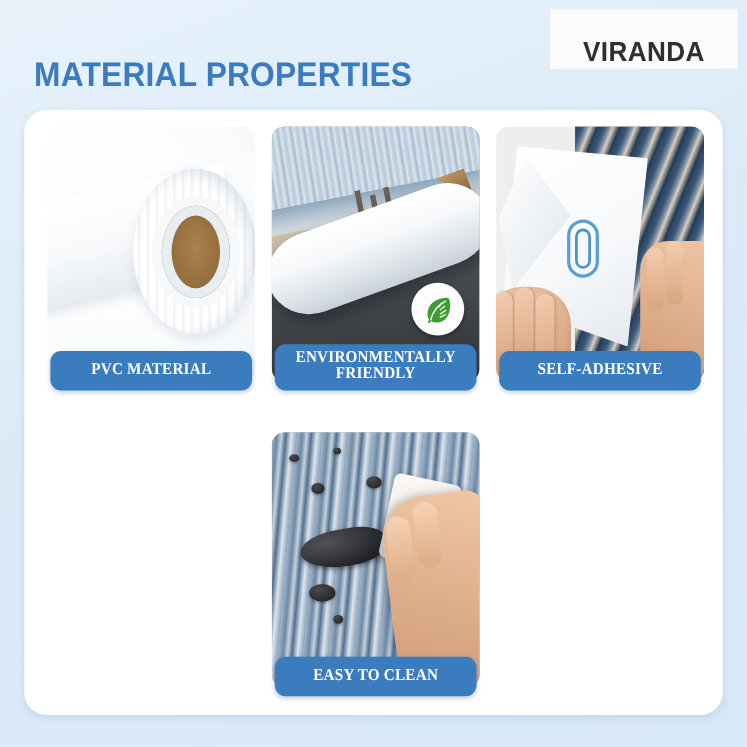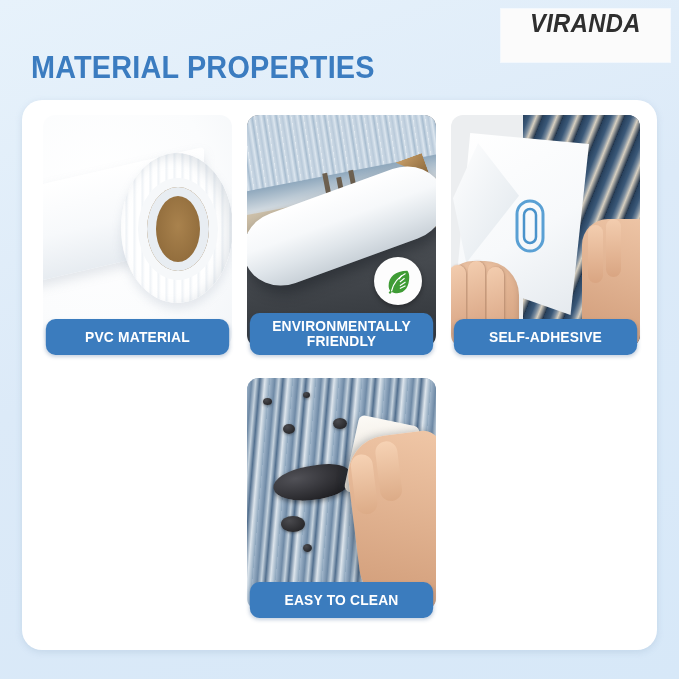--- a/index.html
+++ b/index.html
@@ -12,39 +12,38 @@
   
   .header{position:absolute;left:0;top:0;width:679px;height:100px;}
   .title{
     position:absolute;left:31px;top:50px;
     font-size:31px;font-weight:bold;letter-spacing:.2px;
     color:#3b7cc0;white-space:nowrap;
     transform:scaleX(.93);transform-origin:left center;
   }
   .brand-box{
     position:absolute;left:501px;top:9px;width:169px;height:53px;
-    background:#fbfbfb;display:flex;align-items:flex-start;justify-content:center;
+    background:#fbfbfb;display:flex;align-items:flex-end;justify-content:center;
     box-shadow:0 0 0 1px rgba(255,255,255,.6);
-    font-style:italic;
   }
   .brand-text{
     font-size:25px;font-weight:bold;color:#2f2f2f;letter-spacing:.4px;
     transform:scaleX(.95);
   }
   
   .panel{
     position:absolute;left:22px;top:100px;width:635px;height:550px;
     background:#ffffff;border-radius:20px;
     box-shadow:0 2px 7px rgba(120,150,180,.22);
   }
   
-  .grid{position:absolute;left:43px;top:115px;width:598px;height:510px;}
+  .grid{position:absolute;left:43px;top:115px;width:598px;height:510px;font-family:Liberation Serif, serif;}
   .card{position:absolute;width:189px;height:232px;}
   .card.c0{left:0;top:0}    .card.c1{left:204px;top:0}   .card.c2{left:408px;top:0}
-  .card.c3{left:0;top:263px}.card.c4{left:204px;top:263px}.card.c5{left:408px;top:263px}
+  .card.c3{left:0;top:263px}.card.c4{left:204px;top:278px}.card.c5{left:408px;top:263px}
 
   .photo{
     position:absolute;left:0;top:0;width:189px;height:232px;
     border-radius:12px;overflow:hidden;background:#fff;
   }
   .label{
     position:absolute;left:0;bottom:-8px;width:189px;
     background:#3b7cbe;border-radius:10px;
     color:#fff;font-weight:bold;text-align:center;
     padding:9px 0 10px;font-size:15px;letter-spacing:.2px;

